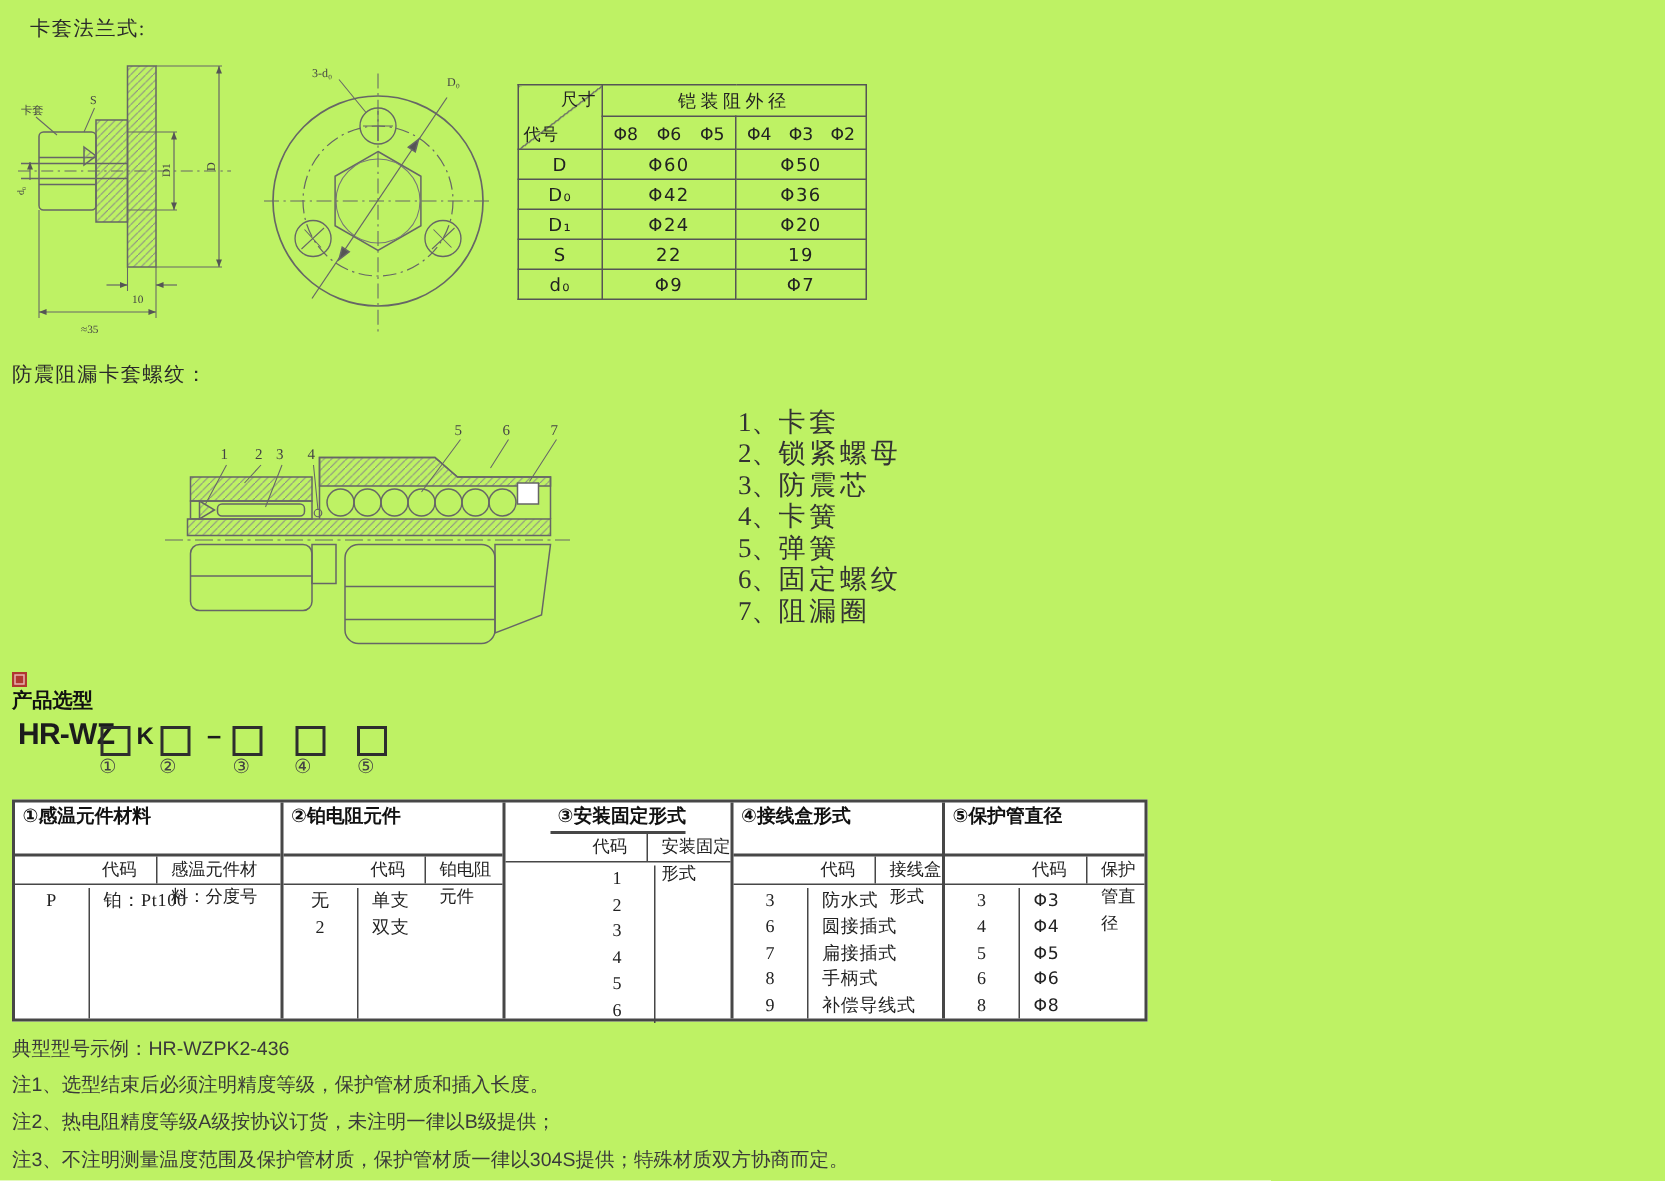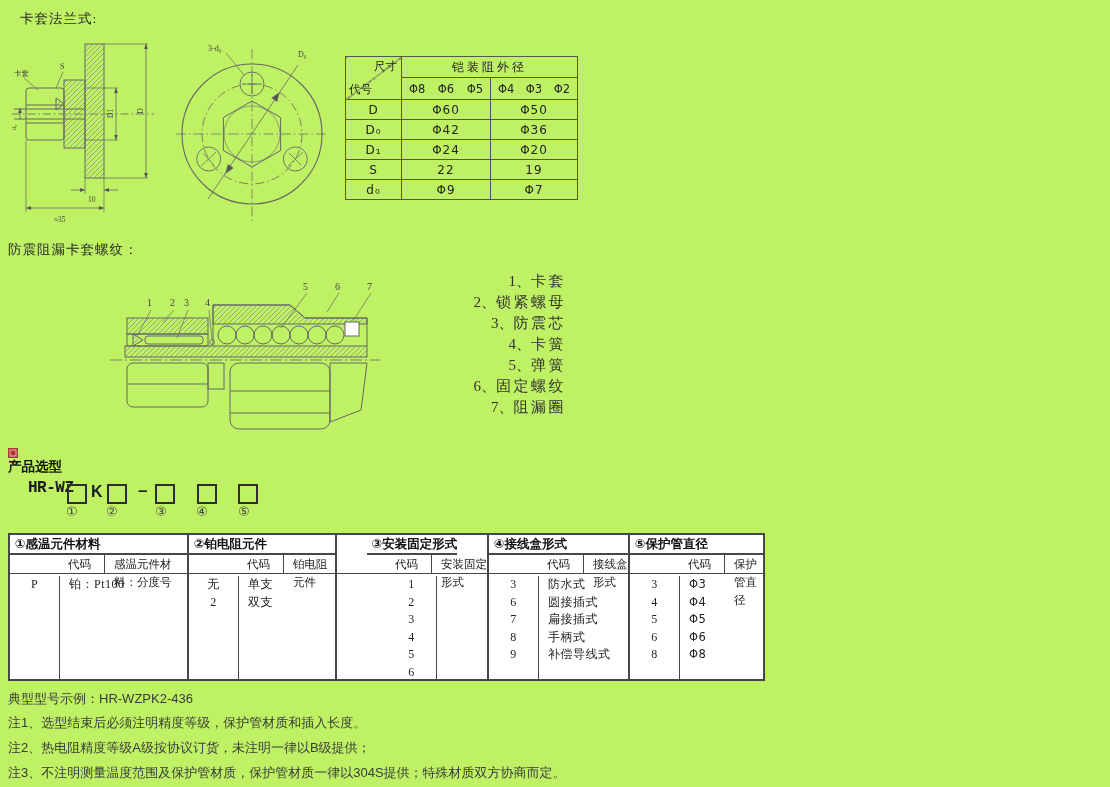--- a/index.html
+++ b/index.html
@@ -18,42 +18,42 @@
   .corner .c-dim{position:absolute;top:2px;right:4px;font-size:11.5px;}
   .corner .c-code{position:absolute;bottom:2px;left:3px;font-size:11.5px;}
   .dimtbl .grp{height:20px;font-size:12px;letter-spacing:3px;}
   .dimtbl .sub{height:21px;}
   .dimtbl .sub .flx{display:flex;justify-content:space-between;padding:0 7px;font-family:"DejaVu Sans",sans-serif;font-size:11.5px;}
   .dimtbl .drow td{height:19px;}
   .dimtbl .ca{width:88px;} .dimtbl .cb{width:86px;}
   .val{font-family:"DejaVu Sans",sans-serif;font-size:11.5px;letter-spacing:1px;}
 
   
-  .plist{position:absolute;left:472px;top:271px;font-size:15px;color:#333;text-align:right;}
+  .plist{position:absolute;left:492px;top:271px;font-size:18px;color:#333;}
   .plist .item{height:21px;line-height:21px;}
   .plist .no{display:inline-block;min-width:24px;}
   .plist .nm{letter-spacing:2.5px;}
 
   
   .red-ico{position:absolute;left:8px;top:448px;width:10px;height:10px;background:#b03730;
            box-shadow:inset 0 0 0 1.5px #b03730, inset 0 0 0 2.5px #e6b3ae;}
   .sel-title{position:absolute;left:8px;top:458px;font-weight:bold;font-size:13.5px;color:#111;}
-  .model-prefix{position:absolute;left:28px;top:479px;font-weight:bold;font-size:16px;letter-spacing:-0.5px;color:#1c1c1c;font-family:Liberation Mono, monospace;}
+  .model-prefix{position:absolute;left:12px;top:479px;font-weight:bold;font-size:20px;letter-spacing:-0.5px;color:#1c1c1c;}
   .mbox{position:absolute;width:20px;height:20px;border:2px solid #2e2e2e;top:484px;box-sizing:border-box;}
   .mk{position:absolute;top:483px;font-weight:bold;font-size:16px;color:#1c1c1c;}
   .mdash{position:absolute;top:481px;font-weight:bold;font-size:17px;color:#1c1c1c;}
   .cmark{position:absolute;top:504px;font-size:13px;color:#444;font-family:"DejaVu Sans",sans-serif;}
 
   
   .seltbl{position:absolute;left:8px;top:533px;width:757px;height:148px;display:flex;
           border:2px solid #474747;box-sizing:border-box;background:#fff;}
   .grp5{box-sizing:border-box;border-right:2px solid #474747;display:flex;flex-direction:column;}
   .grp5:last-child{border-right:none;justify-content:flex-end;}
   .w1{width:179px;} .w2{width:148px;} .w3{width:152px;align-items:center;} .w4{width:141px;} .w5{flex:1;}
-  .gh{height:20px;line-height:19px;padding-left:5px;font-weight:bold;font-size:12.5px;
+  .gh{height:36px;line-height:19px;padding-left:5px;font-weight:bold;font-size:12.5px;
       font-family:"Liberation Sans","DejaVu Sans",sans-serif;border-bottom:2px solid #474747;box-sizing:border-box;color:#111;}
   .gsub{display:flex;height:19px;line-height:18px;font-size:11.5px;border-bottom:1px solid #474747;box-sizing:border-box;padding-left:45px;}
   .codecol{width:50px;border-right:1px solid #474747;box-sizing:border-box;text-align:center;flex-shrink:0;}
   .desccol{flex:1;padding-left:9px;box-sizing:border-box;}
   .gbody{flex:1;display:flex;font-size:12px;padding-top:2px;}
   .cell{height:17.5px;line-height:17.5px;letter-spacing:0.5px;}
 
   
   .fnote{position:absolute;left:8px;font-family:"Liberation Sans","DejaVu Sans",sans-serif;
          font-size:13px;color:#3a3a3a;white-space:nowrap;}

